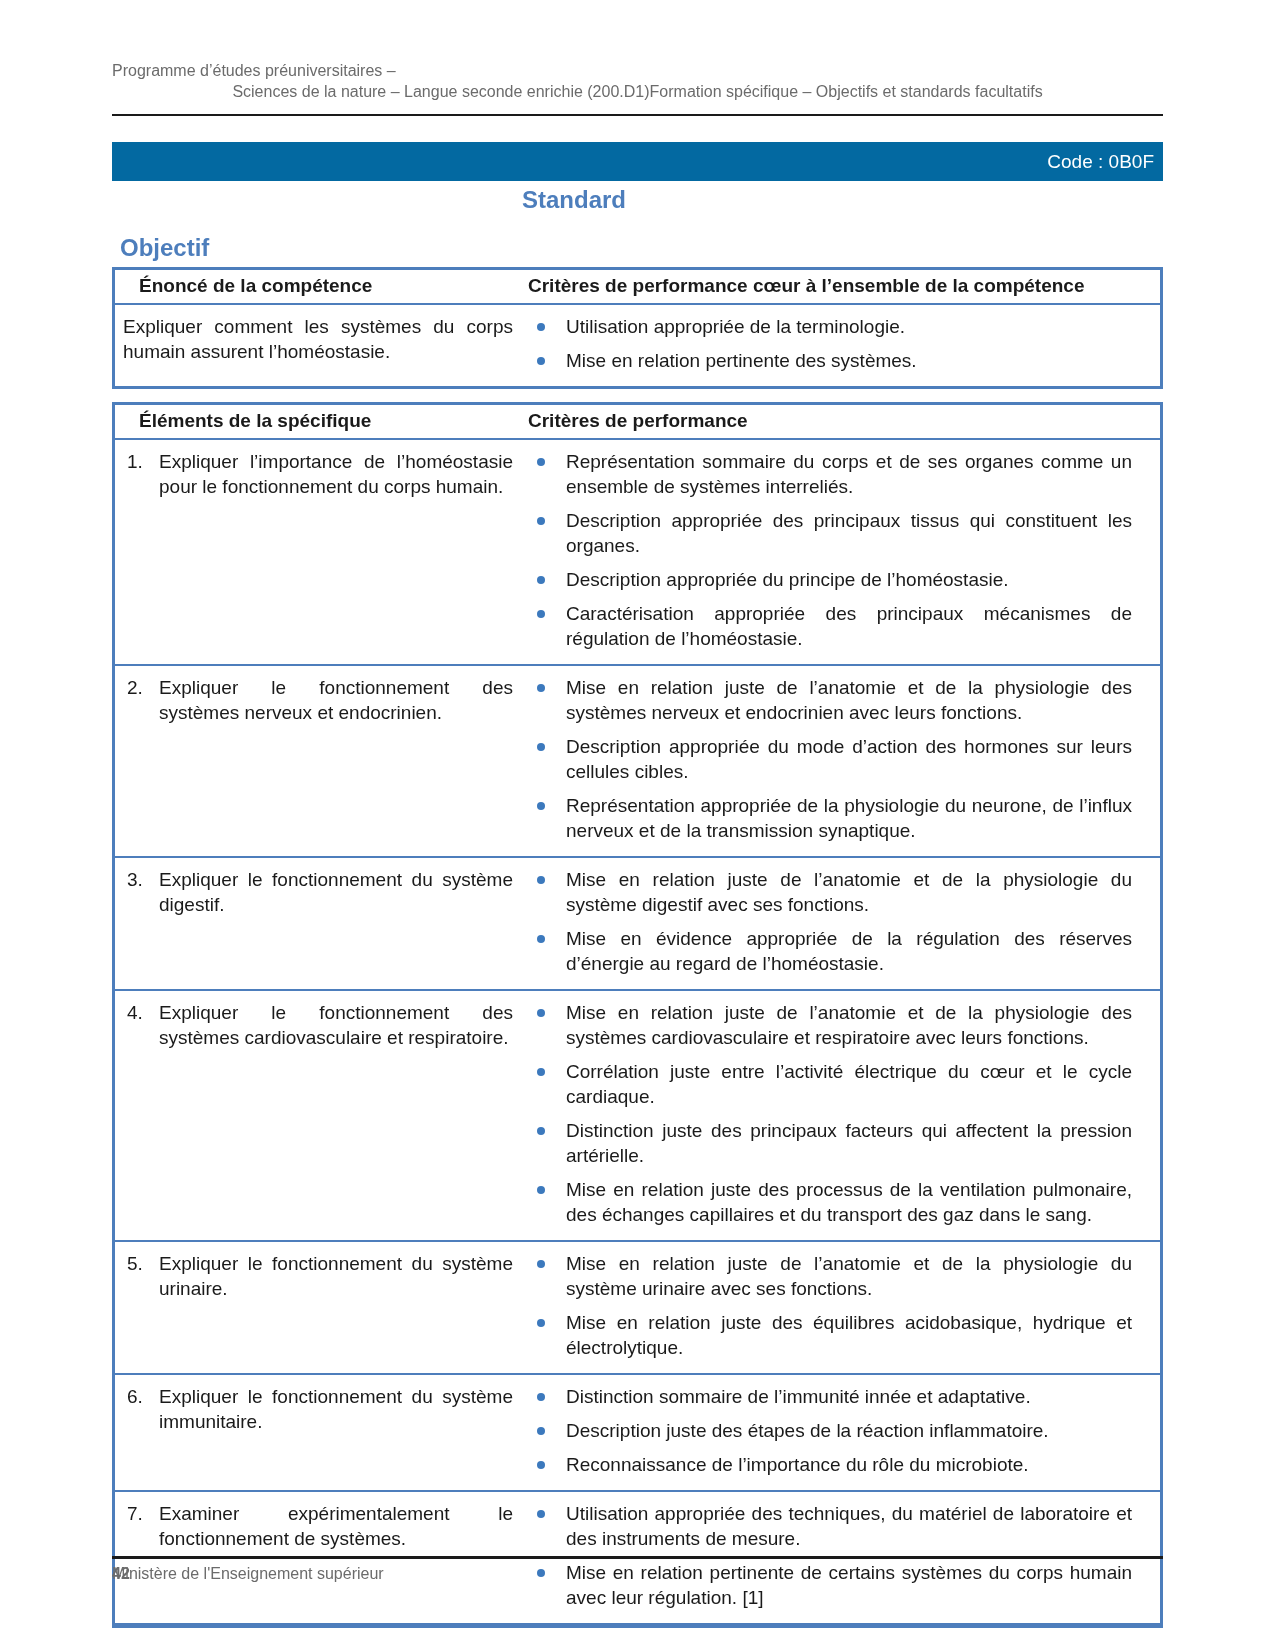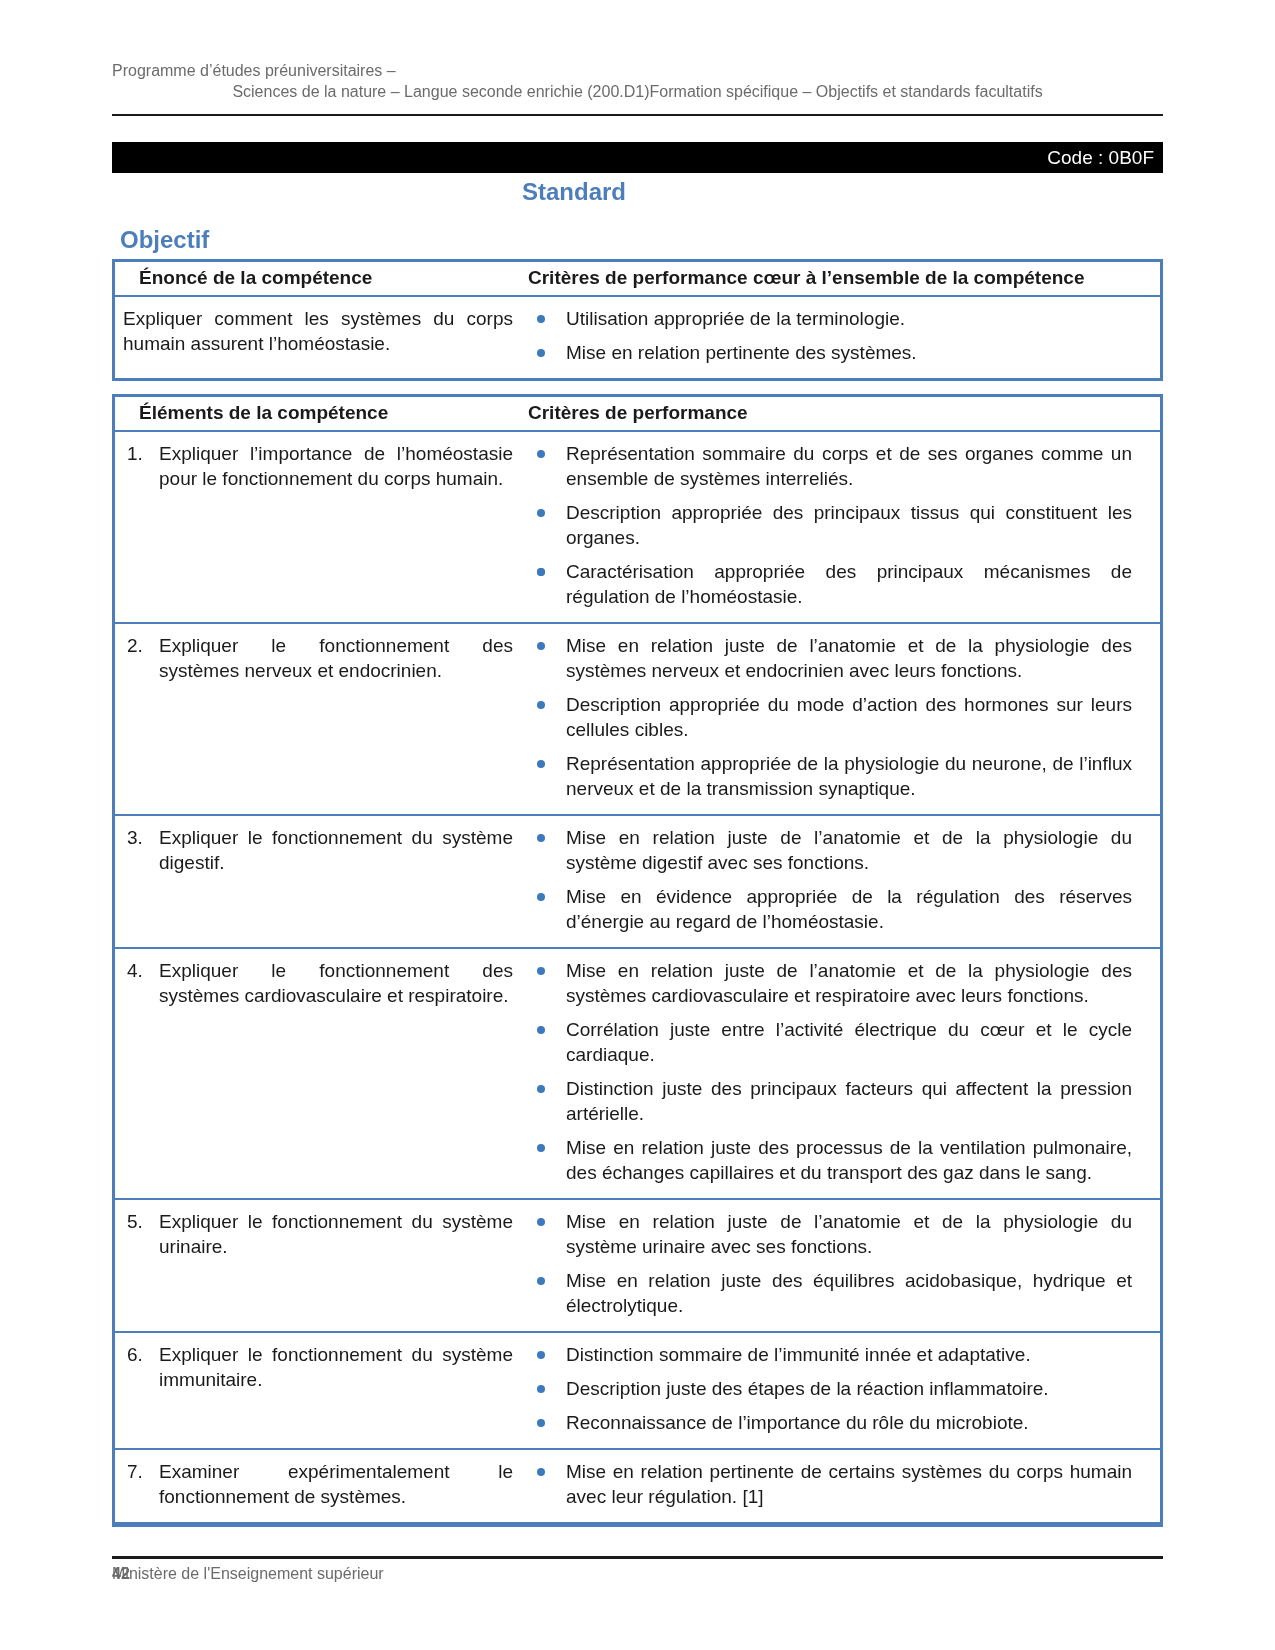--- a/index.html
+++ b/index.html
@@ -10,21 +10,21 @@
   }
   .content{position:absolute;left:112px;width:1051px;top:0;}
 
   
   .doc-header{margin-top:60px;font-size:16px;line-height:21px;color:#6b6b6b;}
   .hdr-line2{display:flex;justify-content:center;}
   .hdr-rule{margin-top:12px;border-top:2.5px solid #1a1a1a;}
 
   
   .code-bar{
-    margin-top:26px;height:31px;background:#000000;color:#ffffff;
+    margin-top:26px;height:39px;background:#0369a1;color:#ffffff;
     display:flex;align-items:center;justify-content:flex-end;
     font-size:19px;padding-right:9px;box-sizing:border-box;
   }
 
   
   .col-titles{display:flex;margin-top:5px;margin-bottom:5px;}
   .col-title{font-size:24px;font-weight:bold;color:#4d7ebc;}
   .col-title.objectif{width:410px;padding-left:8px;box-sizing:border-box;margin-top:48px;}
   .col-title.standard{padding-left:0px;}
 
@@ -91,33 +91,33 @@
         <ul class="crit" id="enonce-bullets">
             <li><span class="dot"></span><span>Utilisation appropriée de la terminologie.</span></li>
             <li><span class="dot"></span><span>Mise en relation pertinente des systèmes.</span></li>
           </ul>
       </div>
     </div>
   </section>
 
   <section class="tbl elements">
     <div class="tbl-head">
-      <div class="th th-left">Éléments de la compétence</div>
+      <div class="th th-left">Éléments de la spécifique</div>
       <div class="th th-right">Critères de performance</div>
     </div>
     <div id="elements-rows">
         <div class="row">
           <div class="cell-left">
             <div class="elem"><span class="num">1.</span><span>Expliquer l’importance de l’homéostasie pour le fonctionnement du corps humain.</span></div>
           </div>
           <div class="cell-right">
             <ul class="crit">
               <li><span class="dot"></span><span>Représentation sommaire du corps et de ses organes comme un ensemble de systèmes interreliés.</span></li>
               <li><span class="dot"></span><span>Description appropriée des principaux tissus qui constituent les organes.</span></li>
-              <li><span class="dot"></span></li>
+              <li><span class="dot"></span><span>Description appropriée du principe de l’homéostasie.</span></li>
               <li><span class="dot"></span><span>Caractérisation appropriée des principaux mécanismes de régulation de l’homéostasie.</span></li>
             </ul>
           </div>
         </div>
         <div class="row">
           <div class="cell-left">
             <div class="elem"><span class="num">2.</span><span>Expliquer le fonctionnement des systèmes nerveux et endocrinien.</span></div>
           </div>
           <div class="cell-right">
             <ul class="crit">
@@ -173,20 +173,21 @@
               <li><span class="dot"></span><span>Reconnaissance de l’importance du rôle du microbiote.</span></li>
             </ul>
           </div>
         </div>
         <div class="row">
           <div class="cell-left">
             <div class="elem"><span class="num">7.</span><span>Examiner expérimentalement le fonctionnement de systèmes.</span></div>
           </div>
           <div class="cell-right">
             <ul class="crit">
+              <li><span class="dot"></span><span>Utilisation appropriée des techniques, du matériel de laboratoire et des instruments de mesure.</span></li>
               <li><span class="dot"></span><span>Mise en relation pertinente de certains systèmes du corps humain avec leur régulation. [1]</span></li>
             </ul>
           </div>
         </div>
       </div>
   </section>
 
 </div>
 
 <div class="doc-footer">

